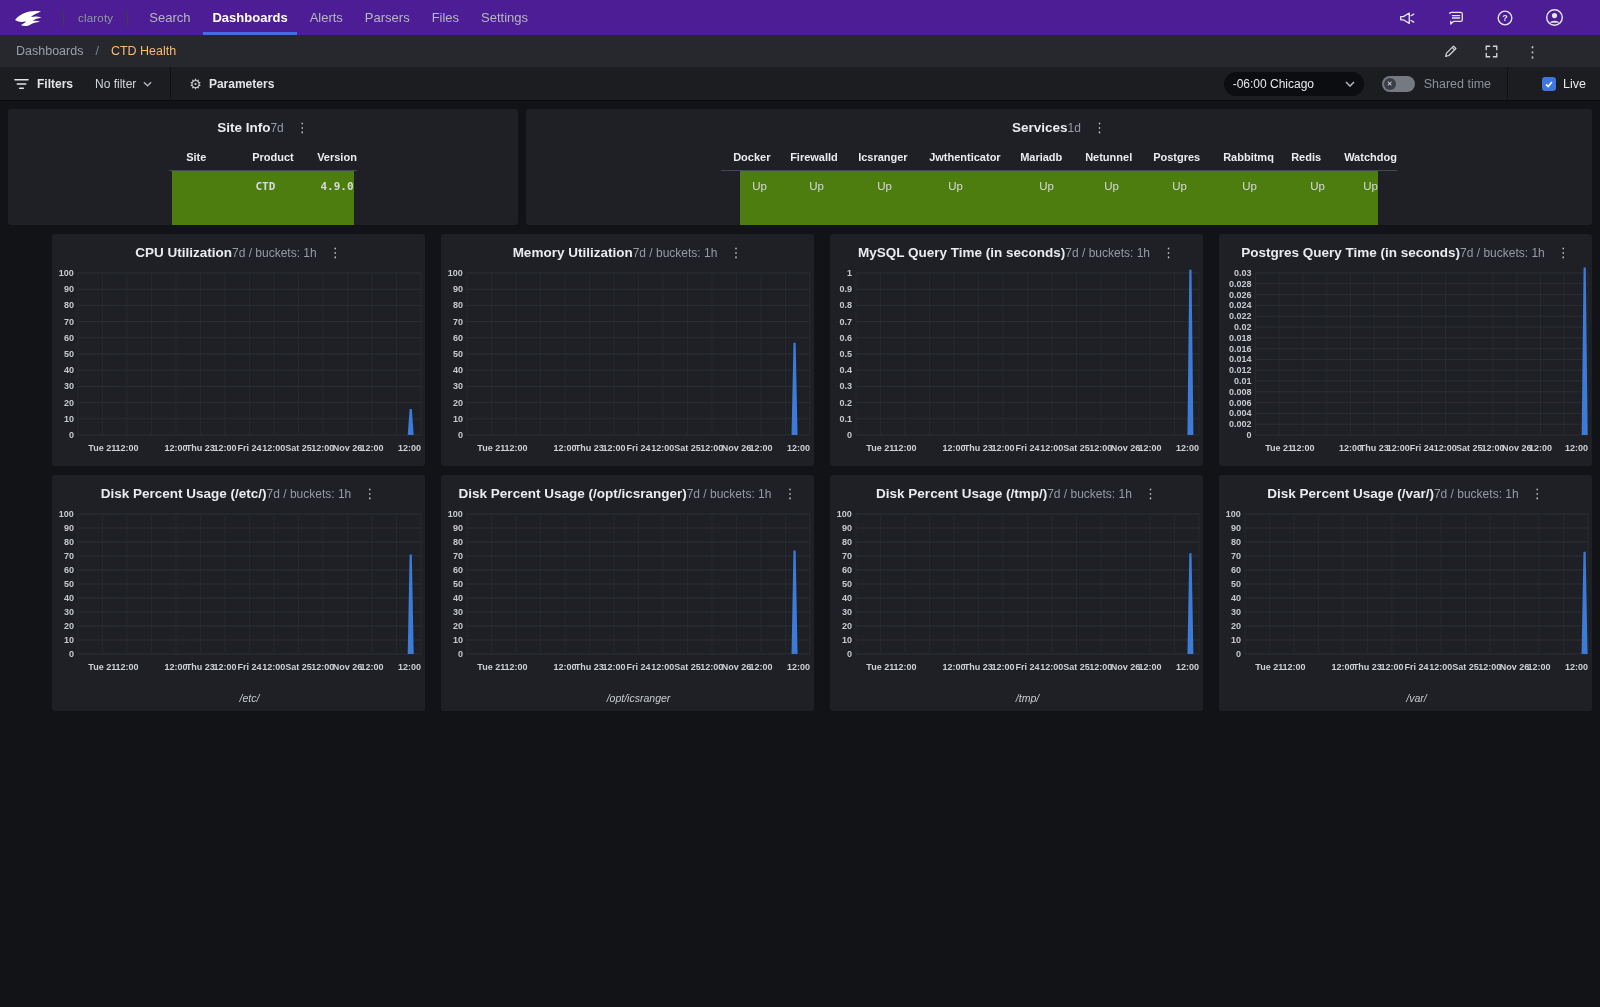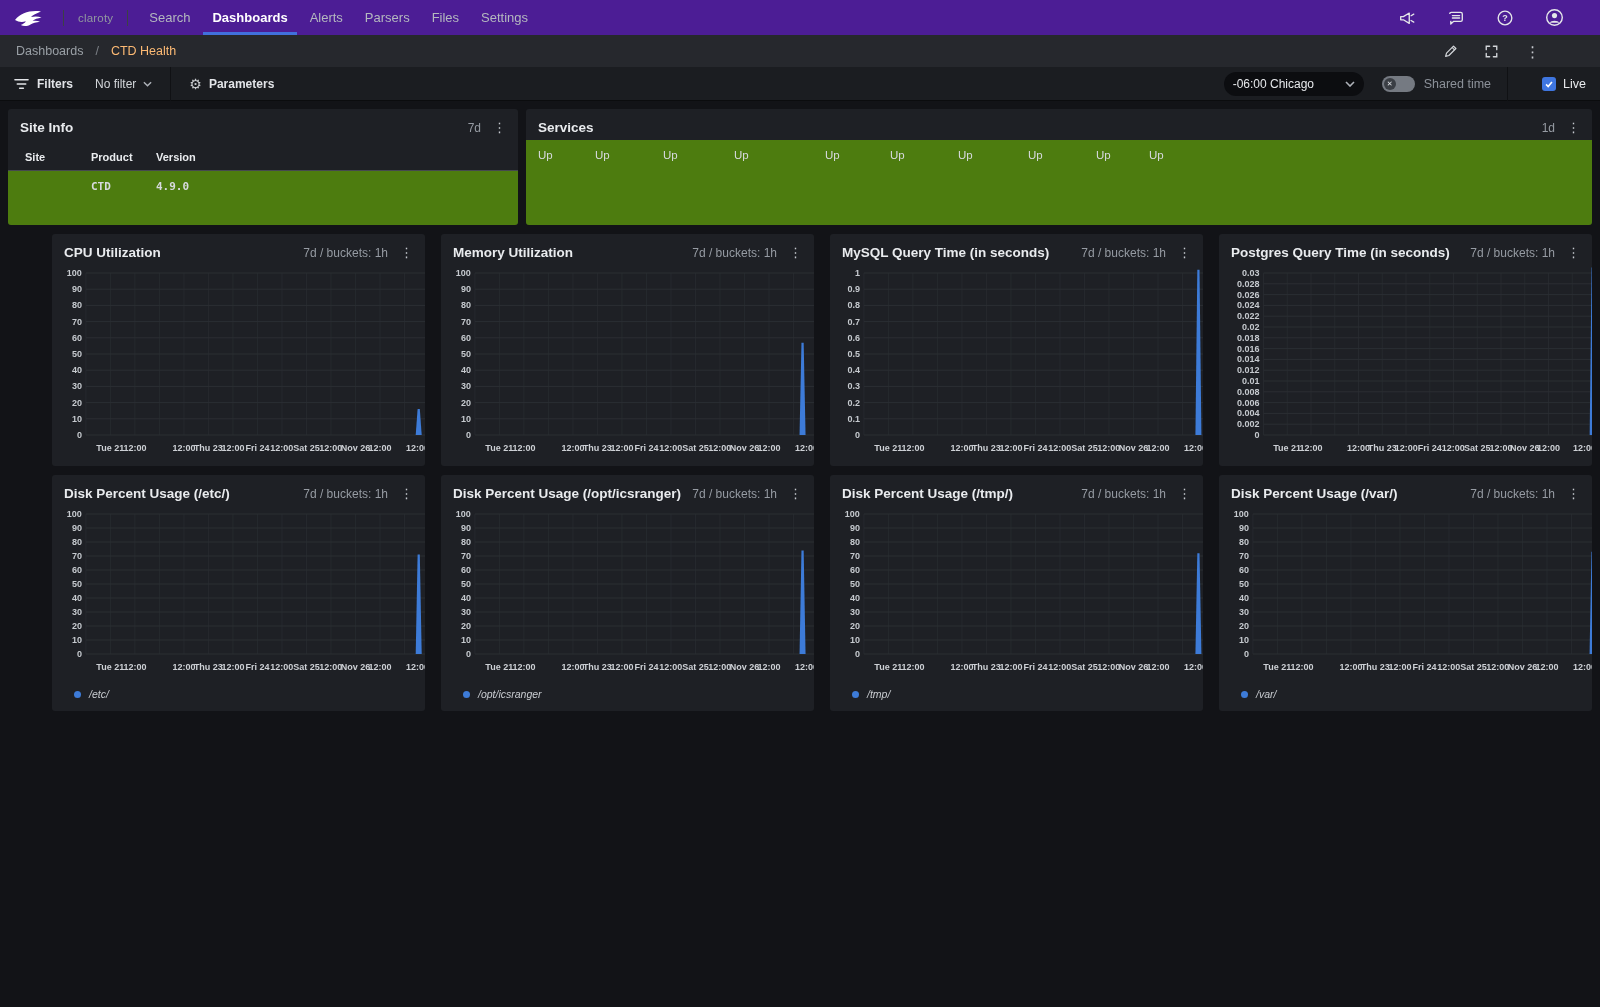--- a/index.html
+++ b/index.html
@@ -70,21 +70,21 @@
     width:14px; height:14px; border-radius:3px; background:#3f76e0;
     display:flex; align-items:center; justify-content:center; cursor:pointer;
   }
   .live-label { color:#e9ebee; font-size:12.5px; }
 
   
   .main { padding:8px; display:flex; flex-direction:column; gap:9px; }
   .row1 { display:flex; gap:8px; }
   .row-charts { display:grid; grid-template-columns:repeat(4,1fr); gap:16px;margin-left:44px; }
 
-  .panel { background:#1e2025; border-radius:3px; overflow:hidden; display:flex; flex-direction:column; }
+  .panel { background:#1e2025; border-radius:3px; overflow:hidden; display:flex; flex-direction:column;align-items:center; }
   .panel-head { display:flex; align-items:center; padding:11px 12px 5px; }
   .panel-title { font-size:13.5px; font-weight:700; color:#e9ebee; }
   .panel-meta { margin-left:auto; font-size:12px; color:#969ba3; }
   .kebab { margin-left:12px; color:#c6c9cf; font-size:13px; cursor:pointer; line-height:1; }
 
   
   .panel-siteinfo { width:510px; height:116px; }
   .panel-services { flex:1; height:116px; }
   .thead { display:grid; align-items:center; height:27px; border-bottom:1px solid #46494f;
            font-size:11px; font-weight:700; color:#e9ebee; margin-top:4px; }
@@ -92,21 +92,21 @@
   .trow  { display:grid; align-items:center; height:30px; font-size:11.5px; color:#d7dade; }
   .site-grid { grid-template-columns:66px 65px 1fr; padding-left:17px; }
   .svc-grid  { grid-template-columns:57px 68px 71px 91px 65px 68px 70px 68px 53px 1fr; padding-left:12px; }
   .mono { font-family:"DejaVu Sans Mono", monospace; font-size:11px; font-weight:700; }
   .redact { width:62px; height:11px; background:#000; border-bottom:2px solid #d8dadd; }
 
   
   .row2 .panel { height:232px; }
   .row3 .panel { height:236px; }
   .chart-body { padding:0 8px; }
-  .legend { display:flex; align-items:center; gap:8px; padding:4px 0 0 22px; height:24px; }
+  .legend { display:flex; align-items:center; gap:8px; padding:4px 0 0 22px; height:24px;flex-direction:column; }
   .legend .dot { width:7px; height:7px; border-radius:50%; }
   .legend-label { font-size:10.5px; font-style:italic; color:#c9ccd1; }
 
   svg text { font-family:"Liberation Sans", sans-serif; }
 </style>
 </head>
 <body>
 
 <header class="topnav">
   <span class="logo">
@@ -240,20 +240,32 @@
         </div>
       </div>
     </section>
 
     <section class="panel panel-services">
       <div class="panel-head">
         <span class="panel-title">Services</span>
         <span class="panel-meta">1d</span>
         <span class="kebab">⋮</span>
       </div>
+      <div class="thead svc-grid" id="svc-head">
+          <span>Docker</span>
+          <span>Firewalld</span>
+          <span>Icsranger</span>
+          <span>Jwthenticator</span>
+          <span>Mariadb</span>
+          <span>Netunnel</span>
+          <span>Postgres</span>
+          <span>Rabbitmq</span>
+          <span>Redis</span>
+          <span>Watchdog</span>
+        </div>
       <div class="tbody">
         <div class="trow svc-grid" id="svc-row">
             <span>Up</span>
             <span>Up</span>
             <span>Up</span>
             <span>Up</span>
             <span>Up</span>
             <span>Up</span>
             <span>Up</span>
             <span>Up</span>

